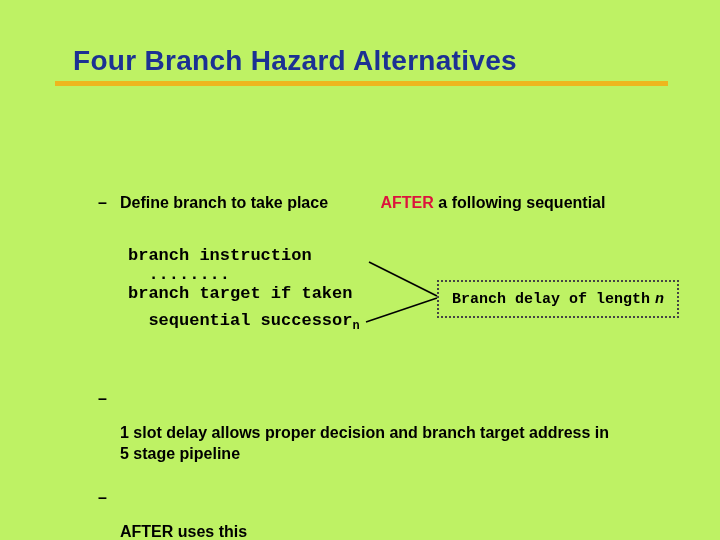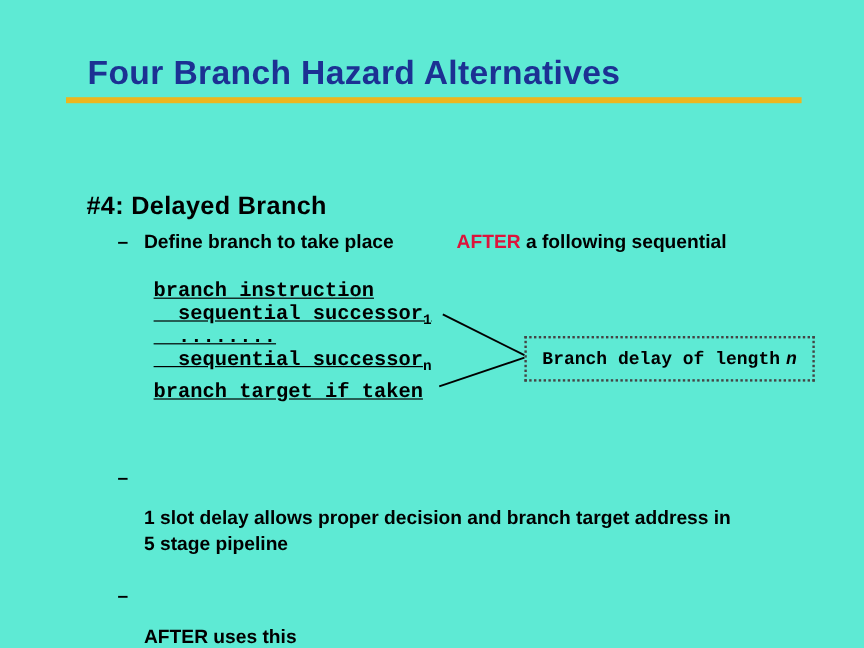--- a/index.html
+++ b/index.html
@@ -1,20 +1,20 @@
 <!DOCTYPE html>
 <html><head>
 <meta charset="utf-8">
 <style>
   html, body { margin: 0; padding: 0; background: #ffffff; }
   .slide {
     position: relative;
     width: 720px;
     height: 540px;
-    background: #5eead4;
+    background: #bef264;
     overflow: hidden;
     font-family: "Liberation Sans", sans-serif;
   }
   .slide-title {
     position: absolute;
     left: 73px;
     top: 45px;
     font-size: 28px;
     font-weight: bold;
     letter-spacing: 0.3px;
@@ -52,26 +52,25 @@
   }
   .bullet-dash {
     width: 22px;
     flex: 0 0 22px;
   }
   .bullet-text { display: block; }
   .bullet-1 .bullet-text { width: 540px; }
   .code-block {
     position: absolute;
     left: 128px;
-    top: 234px;
+    top: 246px;
     font-family: "Liberation Mono", "DejaVu Sans Mono", monospace;
     font-weight: bold;
     font-size: 17px;
     color: #000000;
-    text-decoration: underline;
   }
   .code-line {
     white-space: pre;
     height: 19px;
     line-height: 19px;
   }
   .code-line:last-child { margin-top: 8px; }
   .code-line sub {
     font-size: 12px;
     line-height: 0;
@@ -113,33 +112,31 @@
 </style>
 </head>
 <body>
 
 <div class="slide">
 
   <div class="slide-title" style="color: rgb(28, 49, 147);">Four Branch Hazard Alternatives</div>
 
   <div class="title-rule" style="background: rgb(237, 182, 30);"></div>
 
-  <div class="section-heading">#4: Delayed Branch</div>
 
   <div class="bullet-row bullet-1">
     <span class="bullet-dash">–</span>
     <span class="bullet-text"><span>Define branch to take place </span><span class="highlight-after" style="color: rgb(220, 20, 60); margin-left: 48px;">AFTER</span><span> a following sequential</span></span>
   </div>
 
   <div class="code-block">
       <div class="code-line">branch instruction</div>
-      <div class="code-line">  sequential successor<sub>1</sub></div>
       <div class="code-line">  ........</div>
+      <div class="code-line">branch target if taken</div>
       <div class="code-line">  sequential successor<sub>n</sub></div>
-      <div class="code-line">branch target if taken</div>
     </div>
 
   <svg class="connector-svg" viewBox="0 0 720 540" xmlns="http://www.w3.org/2000/svg">
     <line x1="369" y1="262" x2="437" y2="296" stroke="#000000" stroke-width="1.6"></line>
     <line x1="366" y1="322" x2="437" y2="298" stroke="#000000" stroke-width="1.6"></line>
   </svg>
 
   <div class="callout-box">
     <span>Branch delay of length</span>
       <span class="callout-var">n</span>

